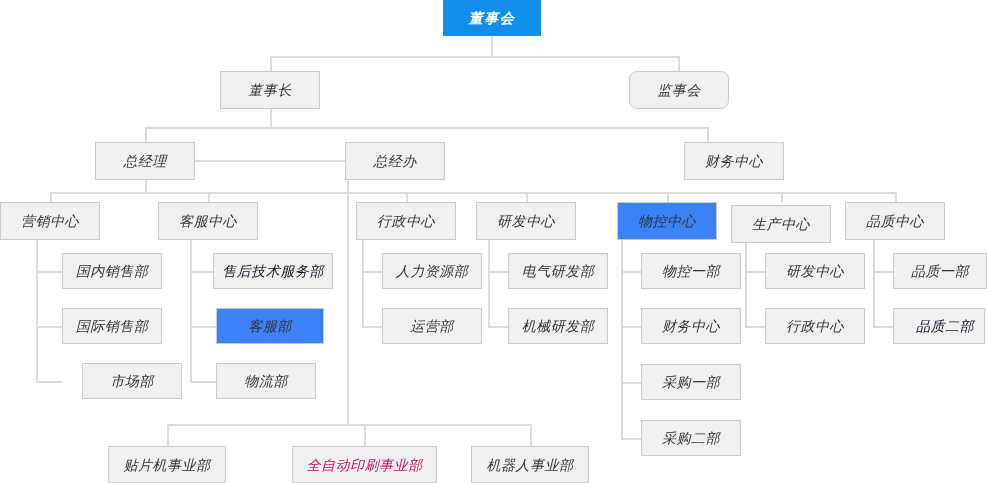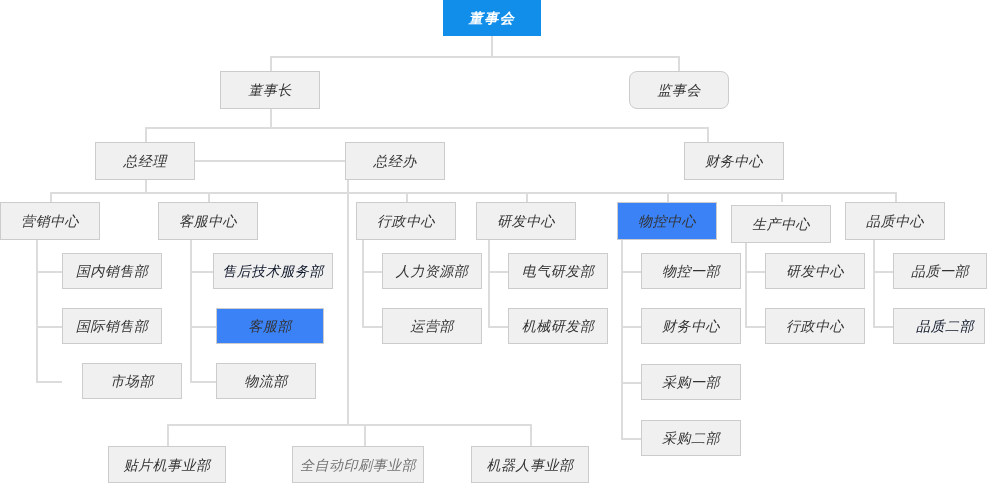--- a/index.html
+++ b/index.html
@@ -127,15 +127,15 @@
     <div class="node" style="left: 508px; top: 308px; width: 100px; height: 36px; background: rgb(240, 240, 240); border-color: rgb(204, 204, 204); color: rgb(51, 51, 51);">机械研发部</div>
     <div class="node" style="left: 641px; top: 253px; width: 100px; height: 36px; background: rgb(240, 240, 240); border-color: rgb(204, 204, 204); color: rgb(51, 51, 51);">物控一部</div>
     <div class="node" style="left: 641px; top: 308px; width: 100px; height: 36px; background: rgb(240, 240, 240); border-color: rgb(204, 204, 204); color: rgb(51, 51, 51);">财务中心</div>
     <div class="node" style="left: 641px; top: 364px; width: 100px; height: 36px; background: rgb(240, 240, 240); border-color: rgb(204, 204, 204); color: rgb(51, 51, 51);">采购一部</div>
     <div class="node" style="left: 641px; top: 420px; width: 100px; height: 36px; background: rgb(240, 240, 240); border-color: rgb(204, 204, 204); color: rgb(51, 51, 51);">采购二部</div>
     <div class="node" style="left: 765px; top: 253px; width: 100px; height: 36px; background: rgb(240, 240, 240); border-color: rgb(204, 204, 204); color: rgb(51, 51, 51);">研发中心</div>
     <div class="node" style="left: 765px; top: 308px; width: 100px; height: 36px; background: rgb(240, 240, 240); border-color: rgb(204, 204, 204); color: rgb(51, 51, 51);">行政中心</div>
     <div class="node" style="left: 893px; top: 253px; width: 94px; height: 36px; background: rgb(240, 240, 240); border-color: rgb(204, 204, 204); color: rgb(51, 51, 51);">品质一部</div>
     <div class="node" style="left: 893px; top: 308px; width: 92px; height: 36px; background: rgb(240, 240, 240); border-color: rgb(204, 204, 204); color: #0f172a; padding-left: 12px;">品质二部</div>
     <div class="node" style="left: 108px; top: 446px; width: 118px; height: 37px; background: rgb(240, 240, 240); border-color: rgb(204, 204, 204); color: rgb(51, 51, 51);">贴片机事业部</div>
-    <div class="node" style="left: 292px; top: 446px; width: 132px; height: 37px; background: rgb(240, 240, 240); border-color: rgb(204, 204, 204); color: #737373;">全自动印刷事业部</div>
+    <div class="node" style="left: 292px; top: 446px; width: 145px; height: 37px; background: rgb(240, 240, 240); border-color: rgb(204, 204, 204); color: #be185d;">全自动印刷事业部</div>
     <div class="node" style="left: 471px; top: 446px; width: 118px; height: 37px; background: rgb(240, 240, 240); border-color: rgb(204, 204, 204); color: rgb(51, 51, 51);">机器人事业部</div>
   </div>
 
 </body></html>

